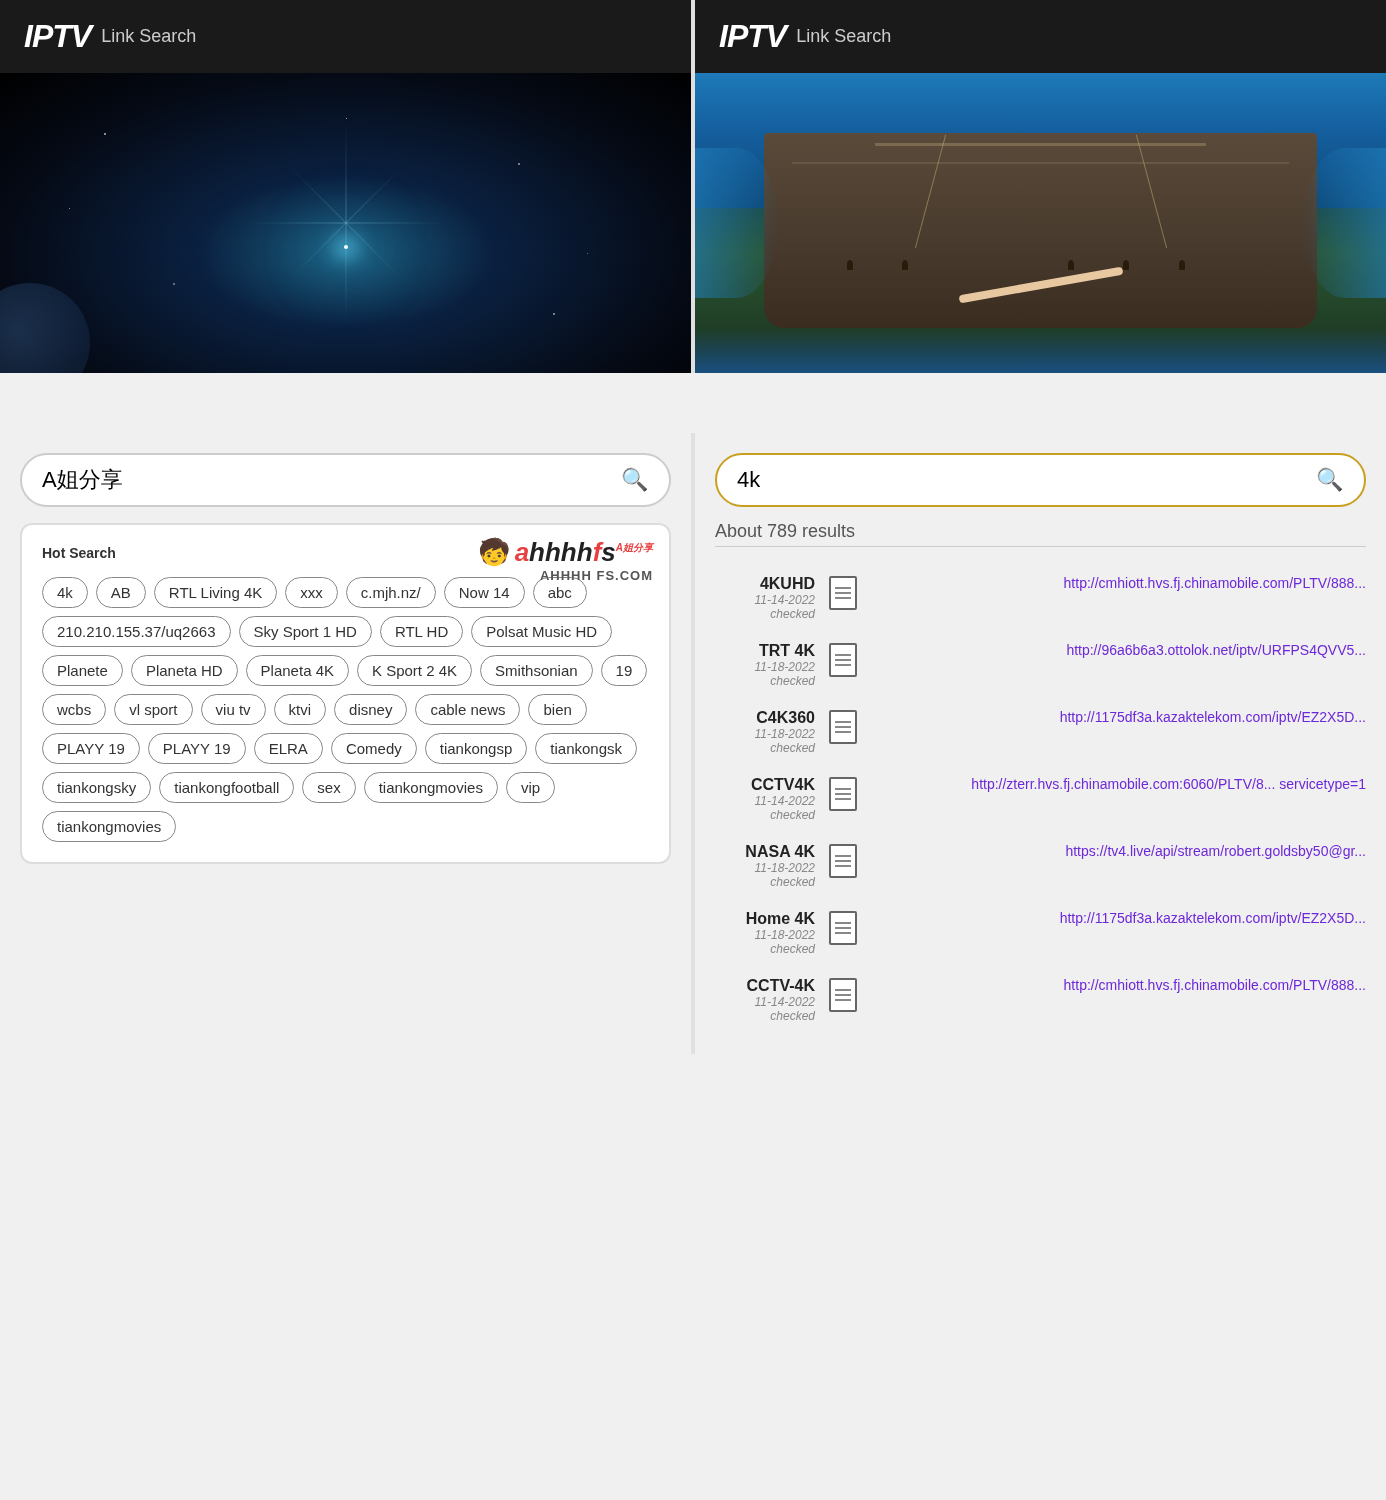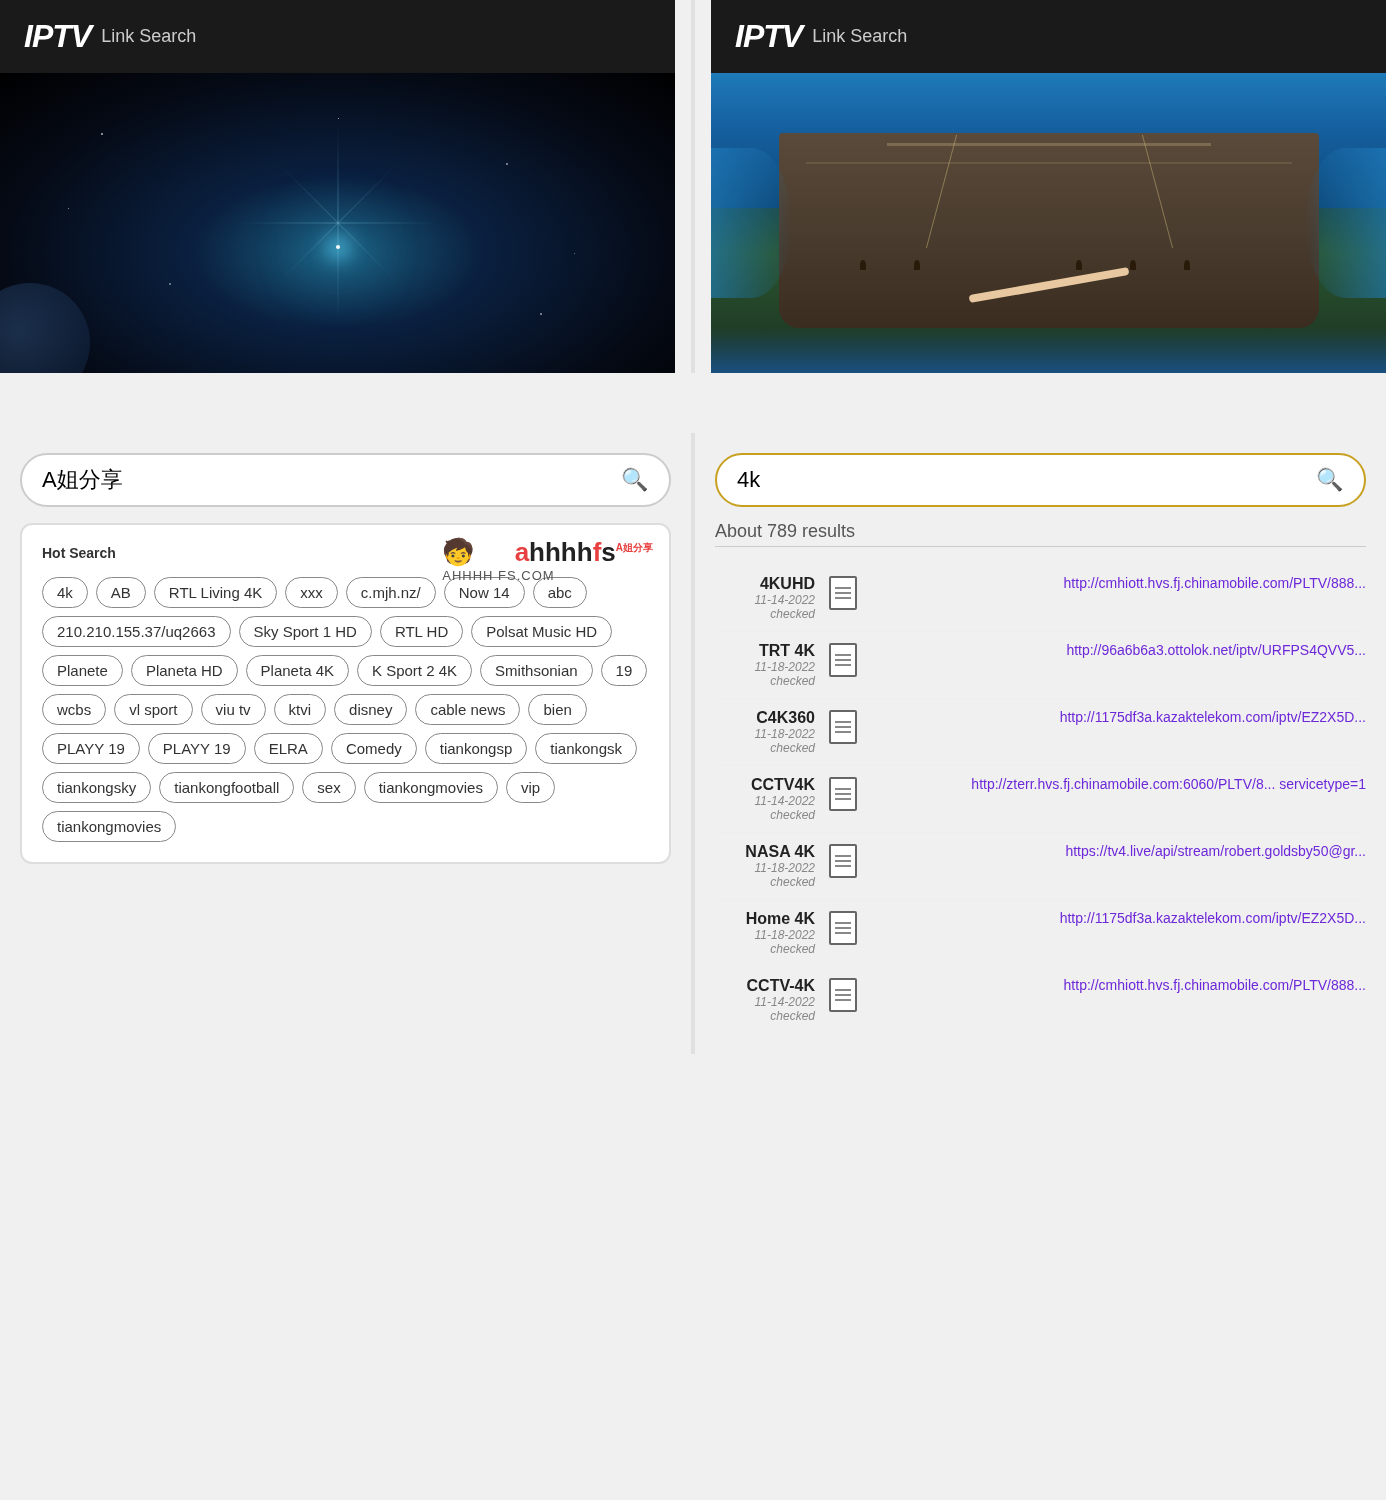--- a/index.html
+++ b/index.html
@@ -1,20 +1,20 @@
 <!DOCTYPE html>
 <html><head>
   <meta charset="utf-8">
   <style>
     * { box-sizing: border-box; margin: 0; padding: 0; }
     body { background: #f0f0f0; font-family: Arial, sans-serif; width: 1386px; }
 
     .top-panels {
       display: flex;
-      gap: 16px;
+      gap: 0;
       background: #f0f0f0;
     }
 
     .panel {
       flex: 1;
       display: flex;
       flex-direction: column;
     }
 
     .panel-header {
@@ -342,23 +342,23 @@
     </div>
 
     <div class="hot-search-container">
       <div class="hot-search-header">
         <span class="hot-search-title">Hot Search</span>
       </div>
 
       <div class="logo-overlay">
         <div style="display:flex;align-items:center;gap:4px;">
           <span style="font-size:26px;">🧒</span>
-          <span style="font-size:26px;font-weight:900;color:#222;margin-left:36px;"><span style="color:#e84040;">a</span>hhhh<span style="color:#e84040;">f</span>s<sup style="font-size:10px;color:#e84040;vertical-align:super;">A姐分享</sup></span>
-        </div>
-        <div style="font-size:13px;font-weight:normal;color:#555;letter-spacing:1px;text-align:left;">AHHHH FS.COM</div>
+          <span style="font-size:26px;font-weight:900;font-style:italic;color:#222;"><span style="color:#e84040;">a</span>hhhh<span style="color:#e84040;">f</span>s<sup style="font-size:10px;color:#e84040;vertical-align:super;">A姐分享</sup></span>
+        </div>
+        <div style="font-size:13px;font-weight:bold;color:#555;letter-spacing:1px;text-align:right;">AHHHH FS.COM</div>
       </div>
 
       <div class="tags-container">
 
         <span class="tag">4k</span>
         <span class="tag">AB</span>
         <span class="tag">RTL Living 4K</span>
         <span class="tag">xxx</span>
         <span class="tag">c.mjh.nz/</span>
 

